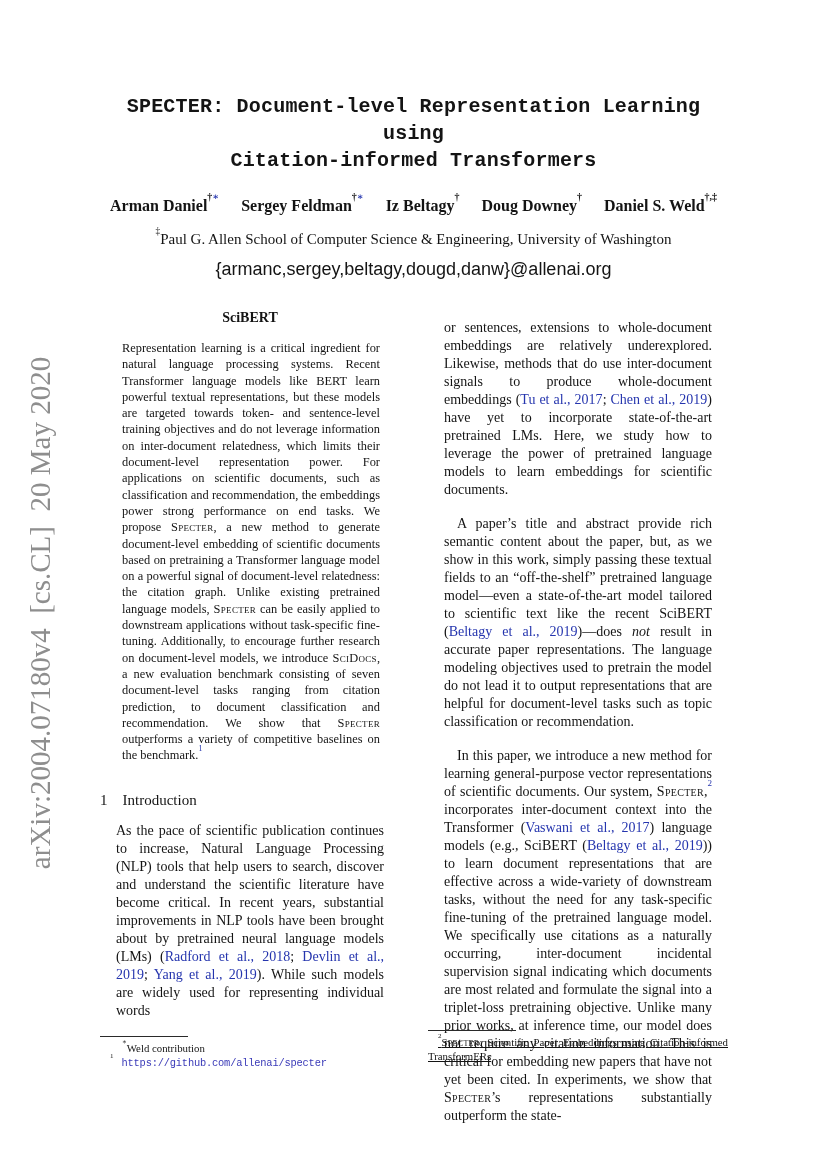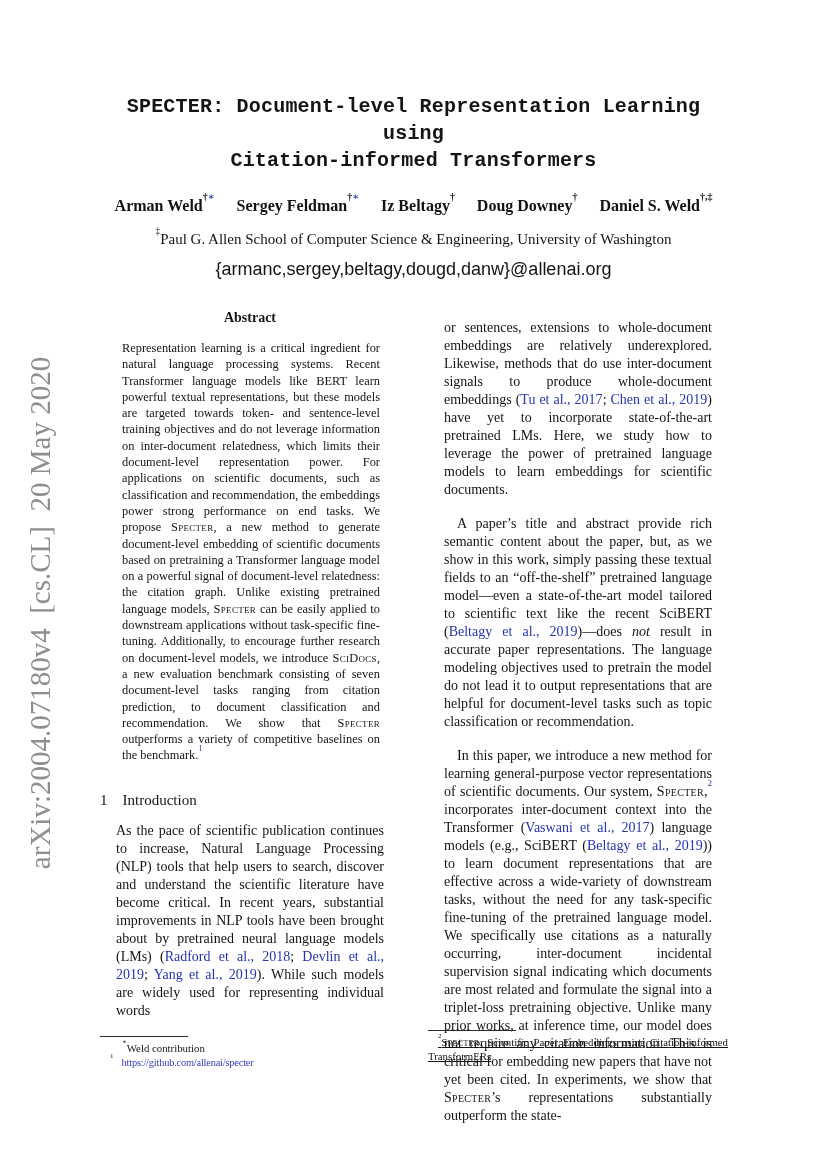--- a/index.html
+++ b/index.html
@@ -50,53 +50,53 @@
   .footnotes-right{position:absolute;left:428px;top:1030px;width:300px;text-decoration:underline;}
   .fn-rule{width:88px;border-top:1.2px solid #2a2a2a;margin:0 0 4px 0;}
   .fn-line{font-size:10.8px;line-height:14px;text-align:justify;}
   .fn-line.ind22{text-indent:22px;}
   .fn-line.ind10{text-indent:10px;}
 
   
   .run-sc{font-variant:small-caps;letter-spacing:0.3px;}
   .run-i{font-style:italic;}
   .run-link{color:#2535ae;}
-  .run-url{color:#3a3ab8;font-family:Liberation Serif, serif;font-size:10.4px;letter-spacing:-0.2px;padding-left:8px;}
+  .run-url{color:#3a3ab8;font-family:Liberation Mono, monospace;font-size:10.4px;letter-spacing:-0.2px;padding-left:8px;}
   sup.run-supl{color:#2535ae;}
   sup.run-supl,sup.run-sup,sup.run-fnmark{font-size:65%;line-height:0;position:relative;top:-0.45em;}
   .sup-link{color:#2535ae;}
 </style>
 </head>
 <body>
 
 <div class="page">
 
   <div class="arxiv-stamp">arXiv:2004.07180v4  [cs.CL]  20 May 2020</div>
 
   <div class="header">
     <div class="title-line">SPECTER: Document-level Representation Learning using</div>
     <div class="title-line">Citation-informed Transformers</div>
 
     <div class="authors">
-      <span class="author"><span>Arman Weld</span><sup><span>†</span><span class="sup-link">∗</span></sup></span>
+      <span class="author"><span>Arman Daniel</span><sup><span>†</span><span class="sup-link">∗</span></sup></span>
       <span class="author"><span>Sergey Feldman</span><sup><span>†</span><span class="sup-link">∗</span></sup></span>
       <span class="author"><span>Iz Beltagy</span><sup><span>†</span><span class="sup-link"></span></sup></span>
       <span class="author"><span>Doug Downey</span><sup><span>†</span><span class="sup-link"></span></sup></span>
       <span class="author"><span>Daniel S. Weld</span><sup><span>†,‡</span><span class="sup-link"></span></sup></span>
     </div>
 
     <div class="affiliations">
       <div><sup>‡</sup><span>Paul G. Allen School of Computer Science &amp; Engineering, University of Washington</span></div>
     </div>
 
     <div class="email">{armanc,sergey,beltagy,dougd,danw}@allenai.org</div>
   </div>
 
   <div class="col-left">
-    <div class="abstract-heading">Abstract</div>
+    <div class="abstract-heading">SciBERT</div>
     <div class="abstract-body"><span>Representation learning is a critical ingredient for natural language processing systems. Recent Transformer language models like BERT learn powerful textual representations, but these models are targeted towards token- and sentence-level training objectives and do not leverage information on inter-document relatedness, which limits their document-level representation power. For applications on scientific documents, such as classification and recommendation, the embeddings power strong performance on end tasks. We propose </span><span class="run-sc">Specter</span><span>, a new method to generate document-level embedding of scientific documents based on pretraining a Transformer language model on a powerful signal of document-level relatedness: the citation graph. Unlike existing pretrained language models, </span><span class="run-sc">Specter</span><span> can be easily applied to downstream applications without task-specific fine-tuning. Additionally, to encourage further research on document-level models, we introduce </span><span class="run-sc">SciDocs</span><span>, a new evaluation benchmark consisting of seven document-level tasks ranging from citation prediction, to document classification and recommendation. We show that </span><span class="run-sc">Specter</span><span> outperforms a variety of competitive baselines on the benchmark.</span><sup class="run-supl">1</sup></div>
 
     <div class="section-heading">
       <span class="sec-num">1</span><span>Introduction</span>
     </div>
     <div class="body-par first"><span>As the pace of scientific publication continues to increase, Natural Language Processing (NLP) tools that help users to search, discover and understand the scientific literature have become critical. In recent years, substantial improvements in NLP tools have been brought about by pretrained neural language models (LMs) (</span><span class="run-link">Radford et al., 2018</span><span>; </span><span class="run-link">Devlin et al., 2019</span><span>; </span><span class="run-link">Yang et al., 2019</span><span>). While such models are widely used for representing individual words</span></div>
   </div>
 
   <div class="col-right">
     <div class="body-par"><span>or sentences, extensions to whole-document embeddings are relatively underexplored. Likewise, methods that do use inter-document signals to produce whole-document embeddings (</span><span class="run-link">Tu et al., 2017</span><span>; </span><span class="run-link">Chen et al., 2019</span><span>) have yet to incorporate state-of-the-art pretrained LMs. Here, we study how to leverage the power of pretrained language models to learn embeddings for scientific documents.</span></div>

